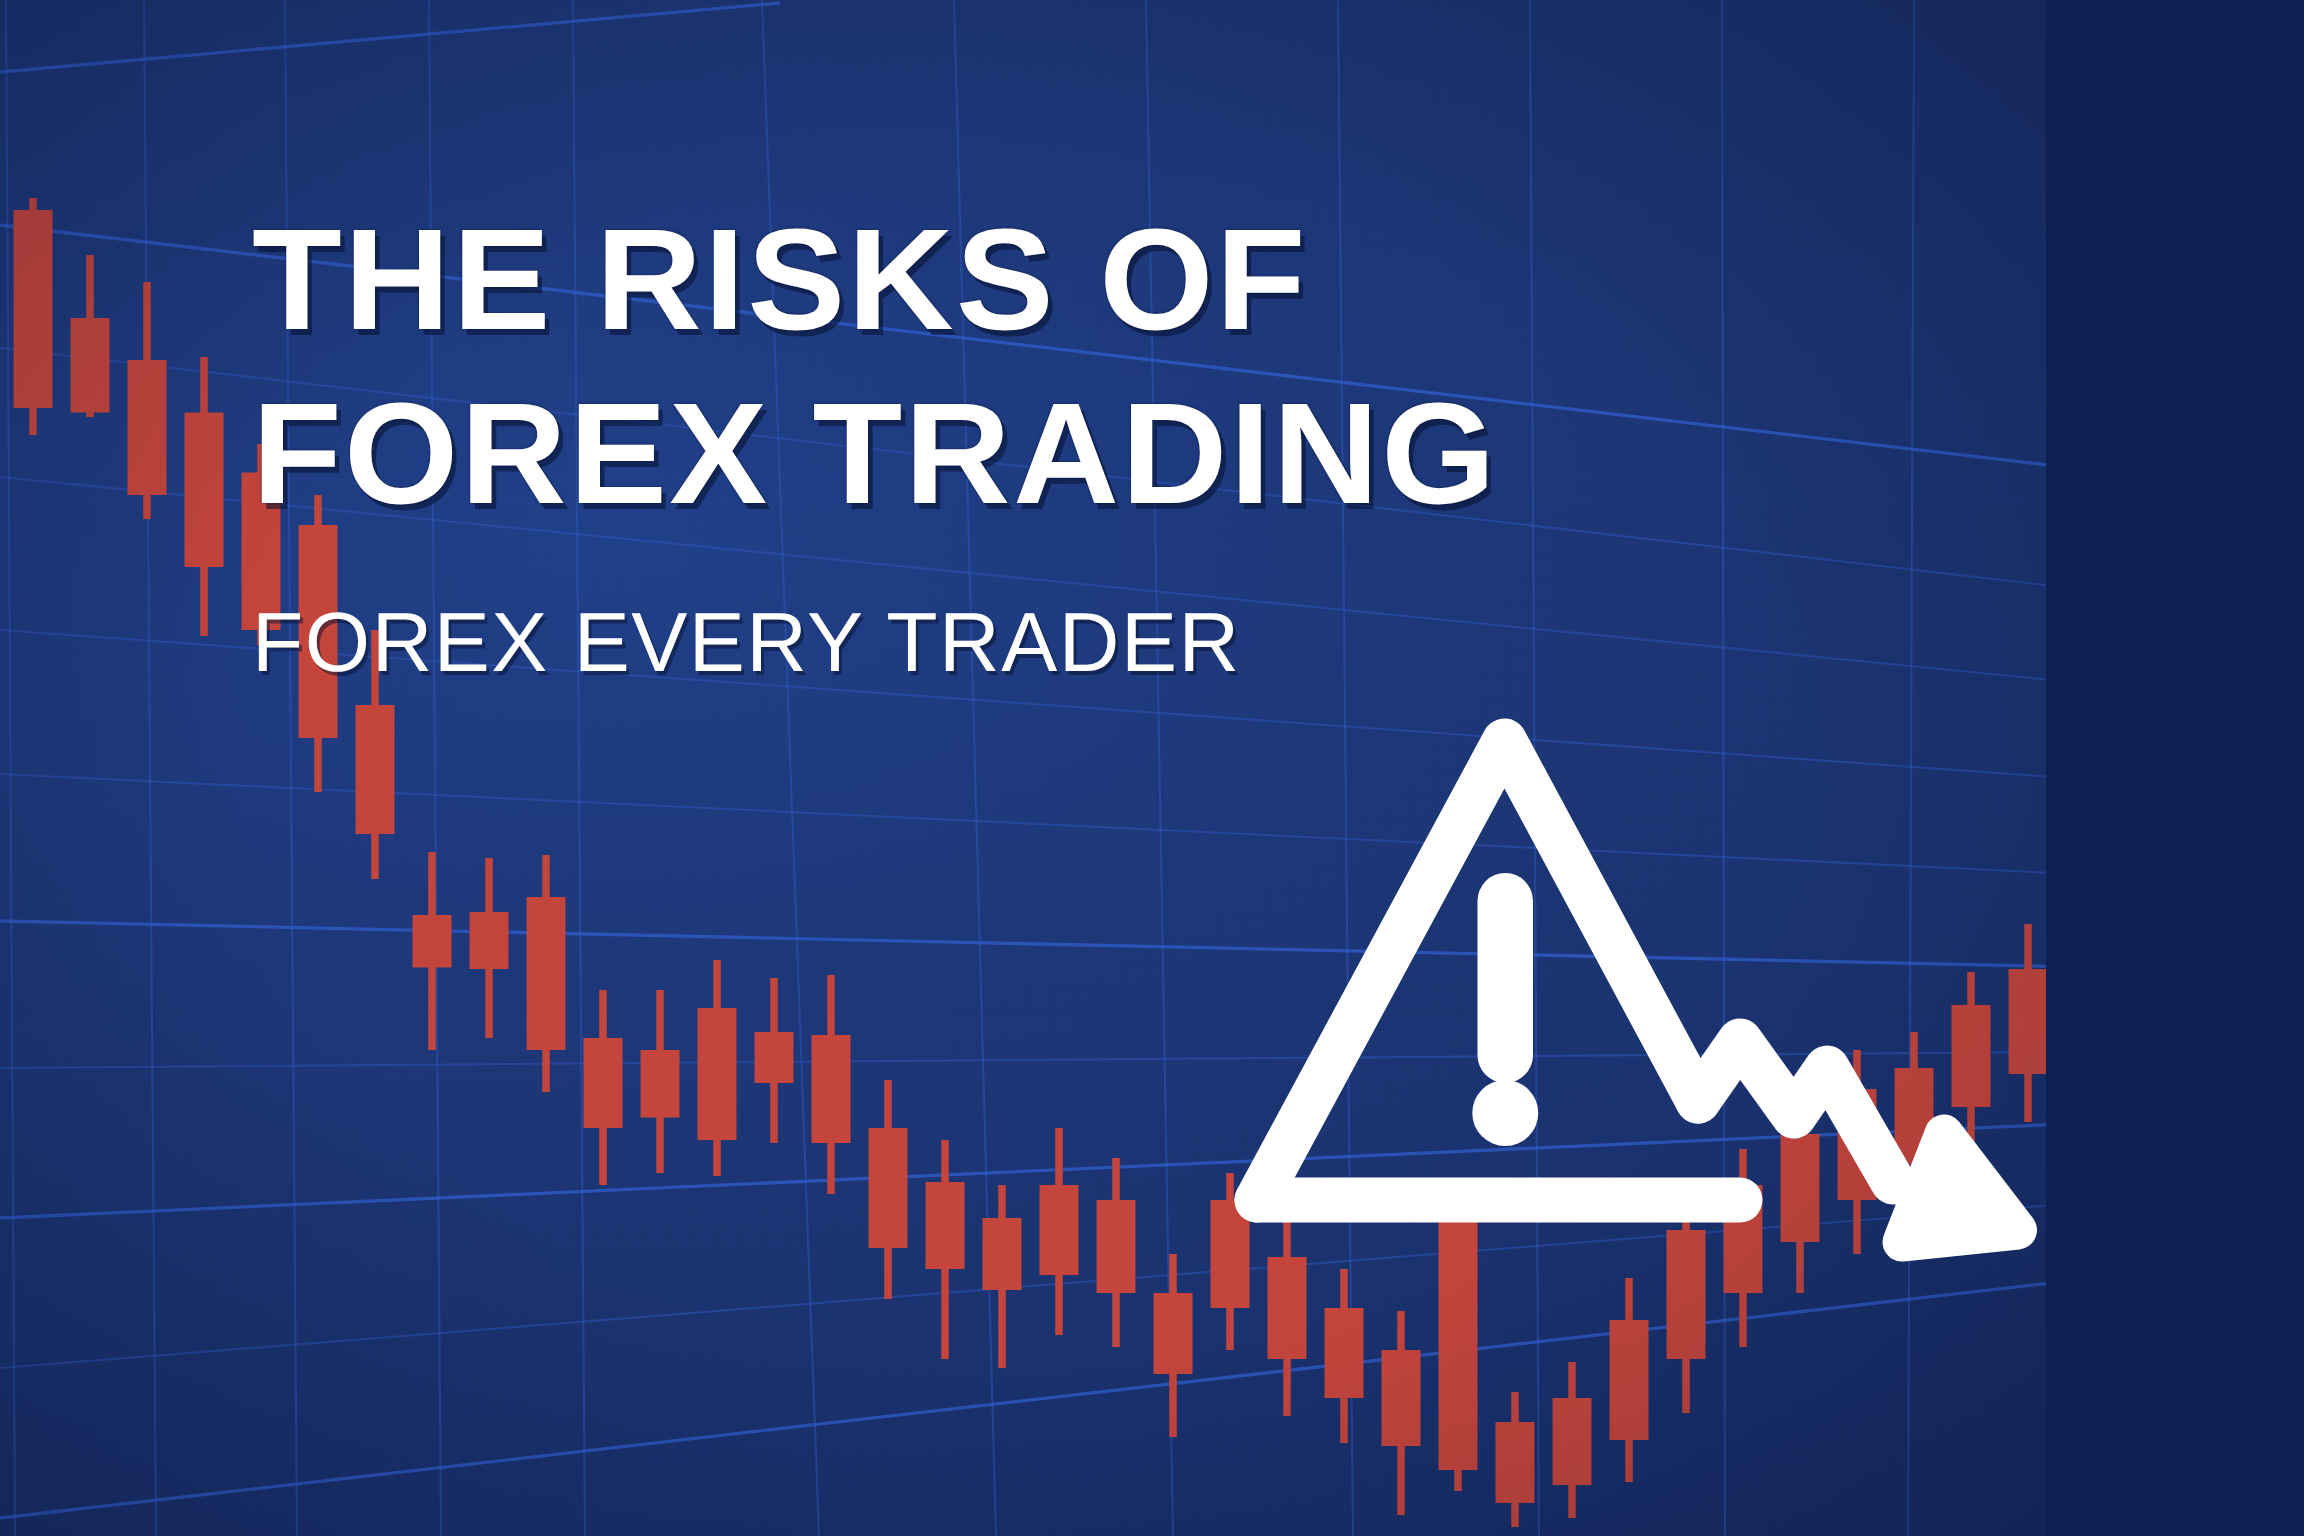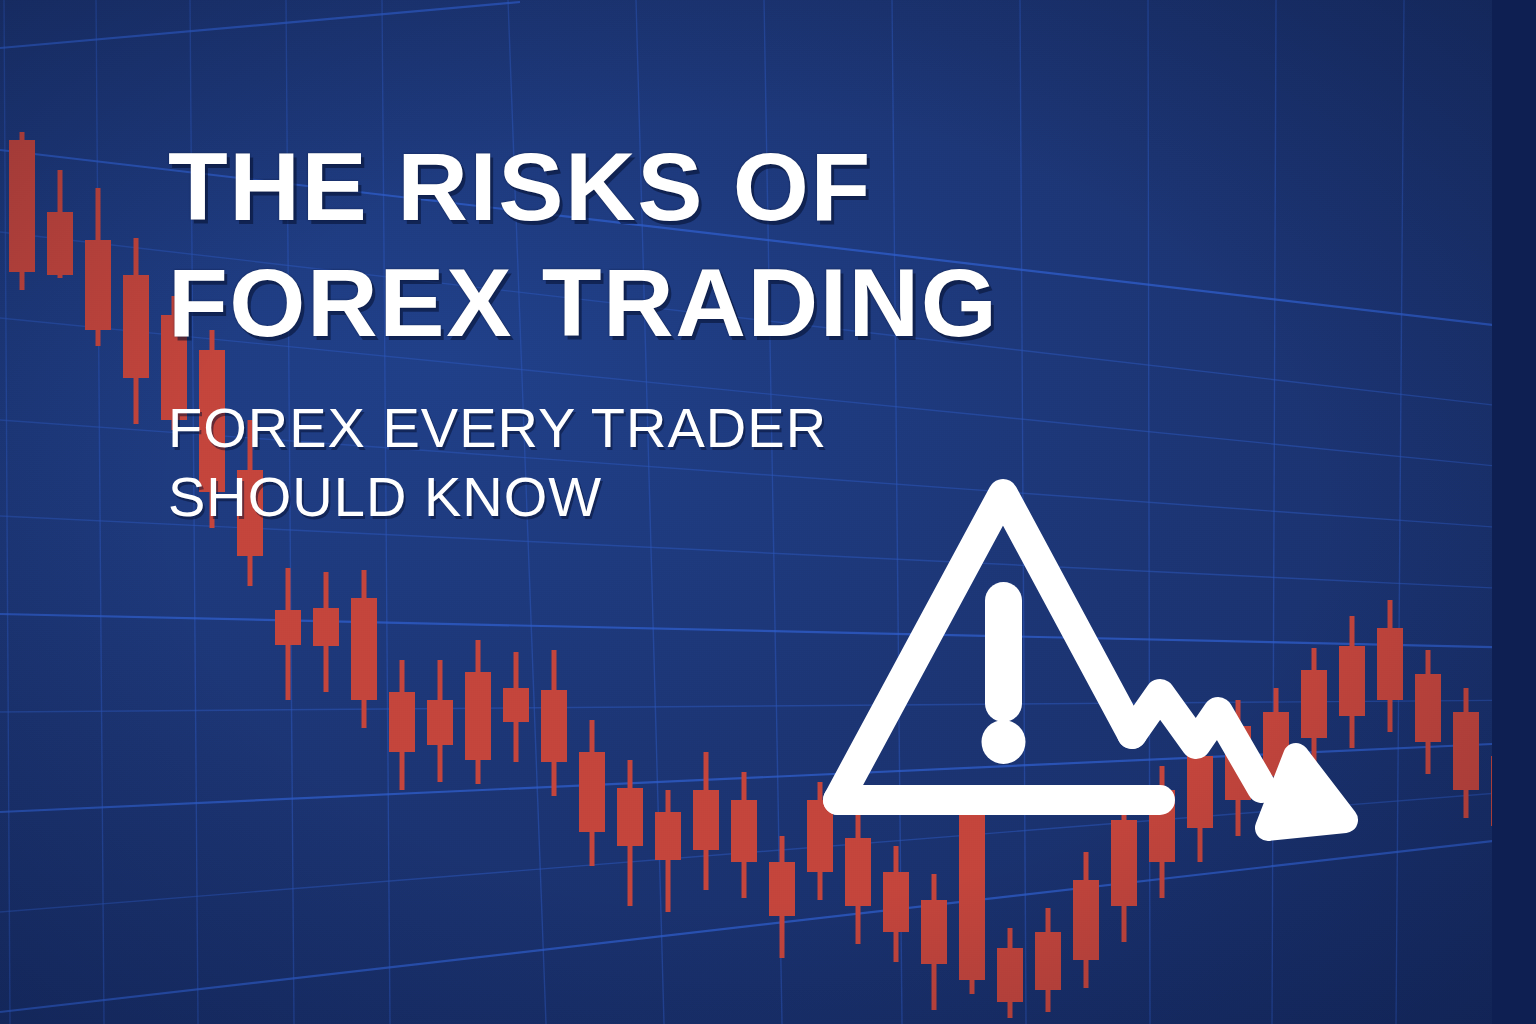--- a/index.html
+++ b/index.html
@@ -3,21 +3,21 @@
 <meta charset="utf-8">
 <title>The Risks of Forex Trading</title>
 <style>
   html, body {
     margin: 0;
     padding: 0;
     background: #0e1f52;
   }
   #stage {
     position: relative;
-    width: 1492px;
+    width: 1364px;
     height: 1024px;
     overflow: hidden;
     background: #1b3270;
     font-family: "Liberation Sans", sans-serif;
   }
 
   
   .bg-base {
     position: absolute;
     inset: 0;
@@ -229,19 +229,18 @@
     <path d="M 1132 734 L 1160 694 L 1196 744 L 1218 712 L 1262 788" fill="none" stroke="#ffffff" stroke-width="30" stroke-linecap="round" stroke-linejoin="round"></path>
 
     <path d="M 1345 820 L 1268 828 L 1296 756 Z" fill="#ffffff" stroke="#ffffff" stroke-width="26" stroke-linejoin="round"></path>
   </svg>
 
   <div class="text-block">
     <h1 class="title-line l1">THE RISKS OF</h1>
     <h1 class="title-line l2">FOREX TRADING</h1>
     <div class="subtitle-wrap">
       <p class="subtitle-line s1">FOREX EVERY TRADER</p>
-      <p class="subtitle-line s2">SHOULD KNOW</p>
     </div>
   </div>
 
   <div class="bg-noise"></div>
   <div class="bg-vignette"></div>
 </div>
 
 </body></html>

